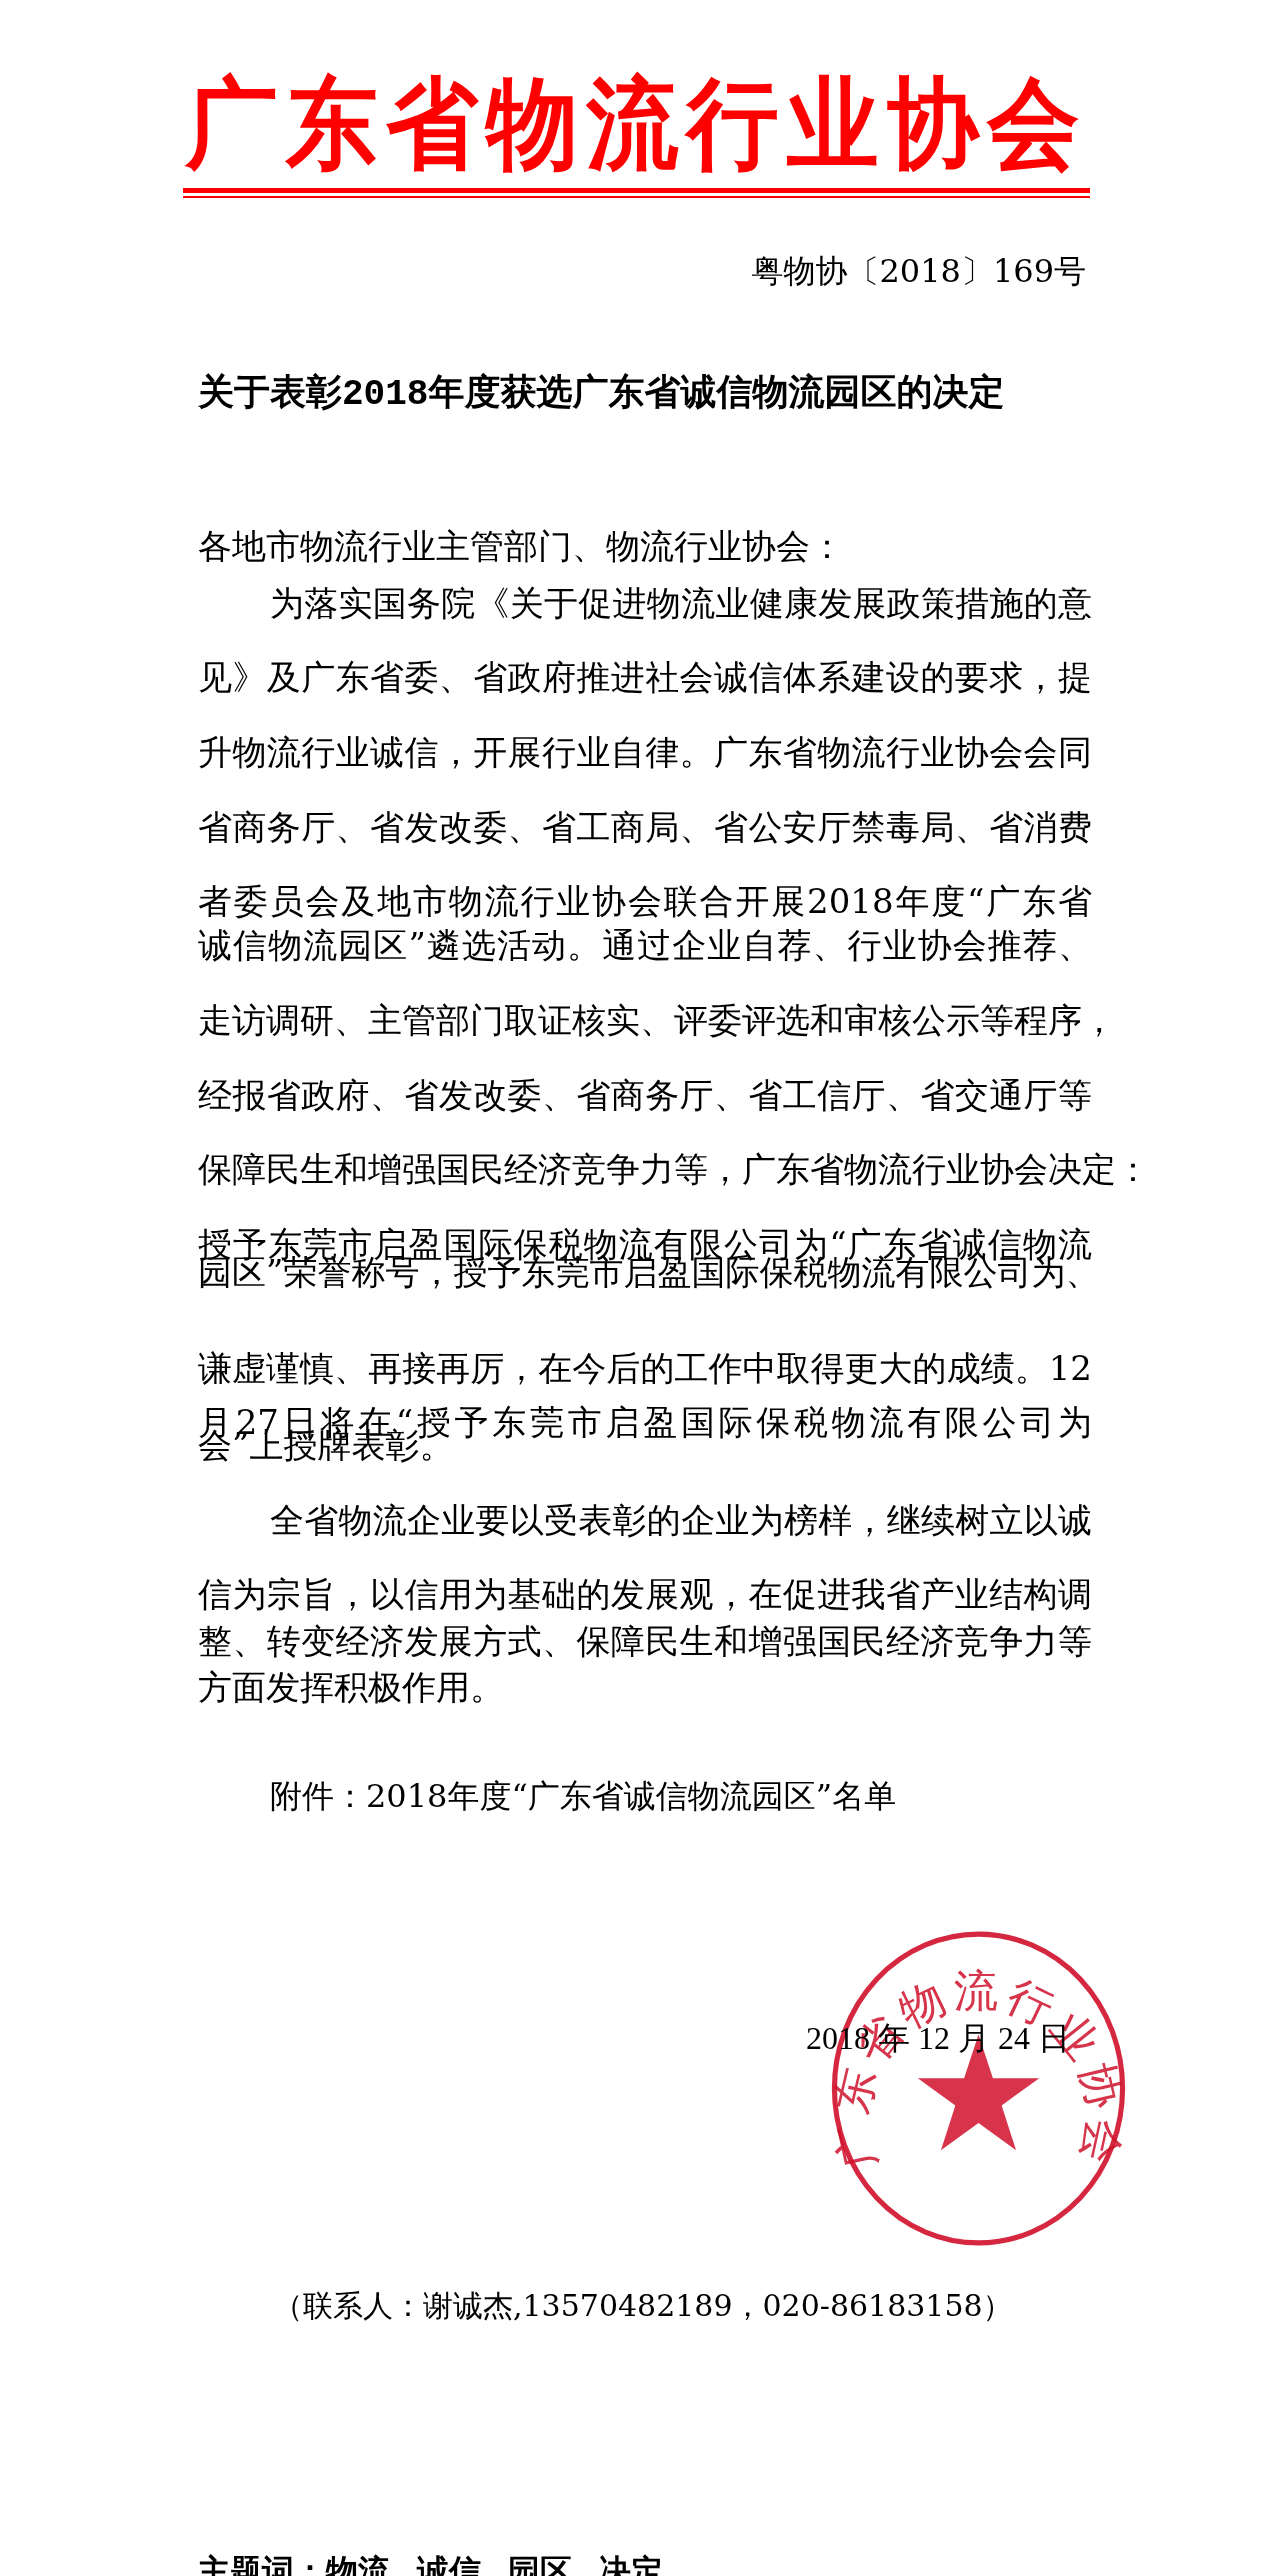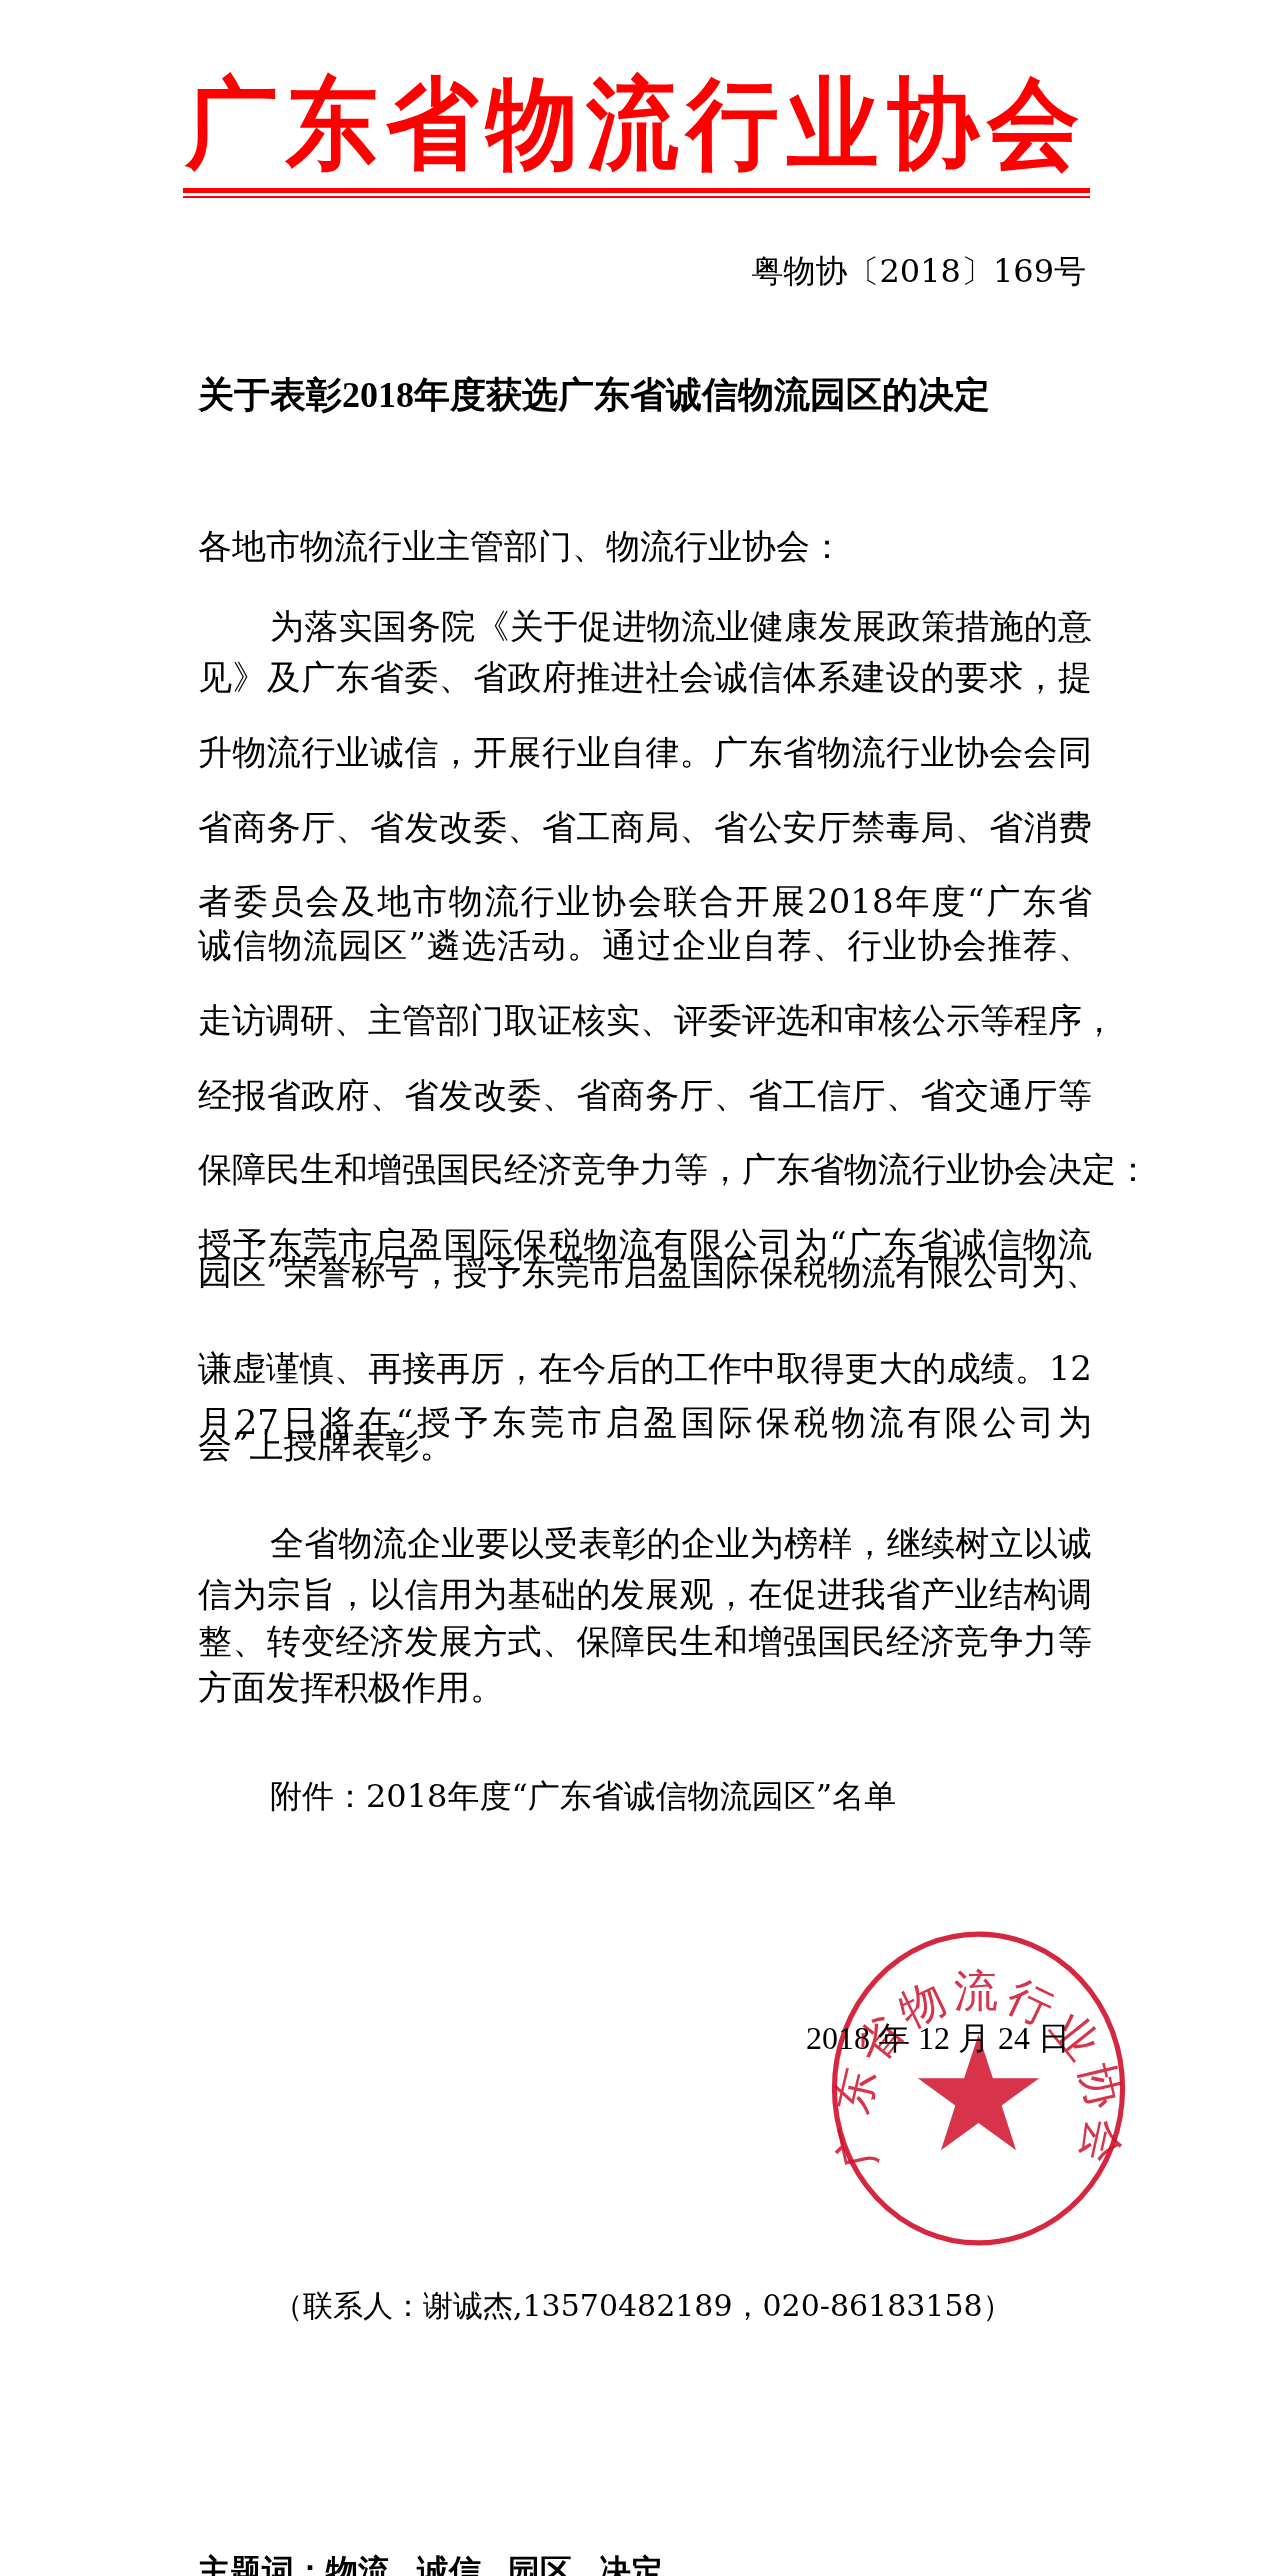--- a/index.html
+++ b/index.html
@@ -7,25 +7,25 @@
          font-family: "DejaVu Serif", "Liberation Serif", serif; color: #000; }
   .abs { position: absolute; }
   .org-title { left: 183px; top: 72px; width: 907px; height: 103px;
     color: #ff0000; font-family: "DejaVu Sans", "Liberation Sans", sans-serif;
     font-size: 92px; font-weight: bold; letter-spacing: 8.2px; text-align: center;
     line-height: 103px; white-space: nowrap; transform: scaleY(1.08); }
   .red-rule-thick { left: 183px; top: 188px; width: 907px; height: 5.2px; background: #ff0000; }
   .red-rule-thin { left: 183px; top: 196px; width: 907px; height: 2.1px; background: #ff0000; }
   .doc-number { right: 192px; top: 251px; font-size: 32px; line-height: 41px; white-space: nowrap; }
   .heading { left: 198px; top: 372px; width: 876px; font-size: 36px; font-weight: bold;
-    line-height: 46px; white-space: nowrap; font-family: Liberation Serif, serif; }
+    line-height: 46px; white-space: nowrap; font-family: Liberation Mono, monospace; }
   .salutation { left: 198px; top: 523px; font-size: 34px; line-height: 46px; white-space: nowrap; }
   .body-line { left: 198px; width: 894px; font-size: 34px; line-height: 46px;
     white-space: nowrap; text-align: justify; text-align-last: justify; }
-  .body-line.indent { left: 270px; width: 822px; margin-top: 23px; }
+  .body-line.indent { left: 270px; width: 822px; }
   .body-line.last { text-align-last: left; }
   .attach-note { left: 270px; top: 1773px; font-size: 32px; line-height: 46px; white-space: nowrap; }
   .seal { left: 824px; top: 1929px; width: 309px; height: 319px; }
   .date { left: 806px; top: 2015px; font-size: 32px; line-height: 46px; white-space: nowrap;
     font-family: "Liberation Serif", "DejaVu Serif", serif; text-align: center; }
   .contact { left: 273px; top: 2283px; font-size: 30px; line-height: 46px; white-space: nowrap; }
   .keywords { left: 198px; top: 2548px; font-size: 32px; font-weight: bold; line-height: 46px;
     white-space: nowrap; font-family: "DejaVu Sans", "Liberation Sans", sans-serif; }
   .keywords .kw { margin-right: 27px; }
 </style>

